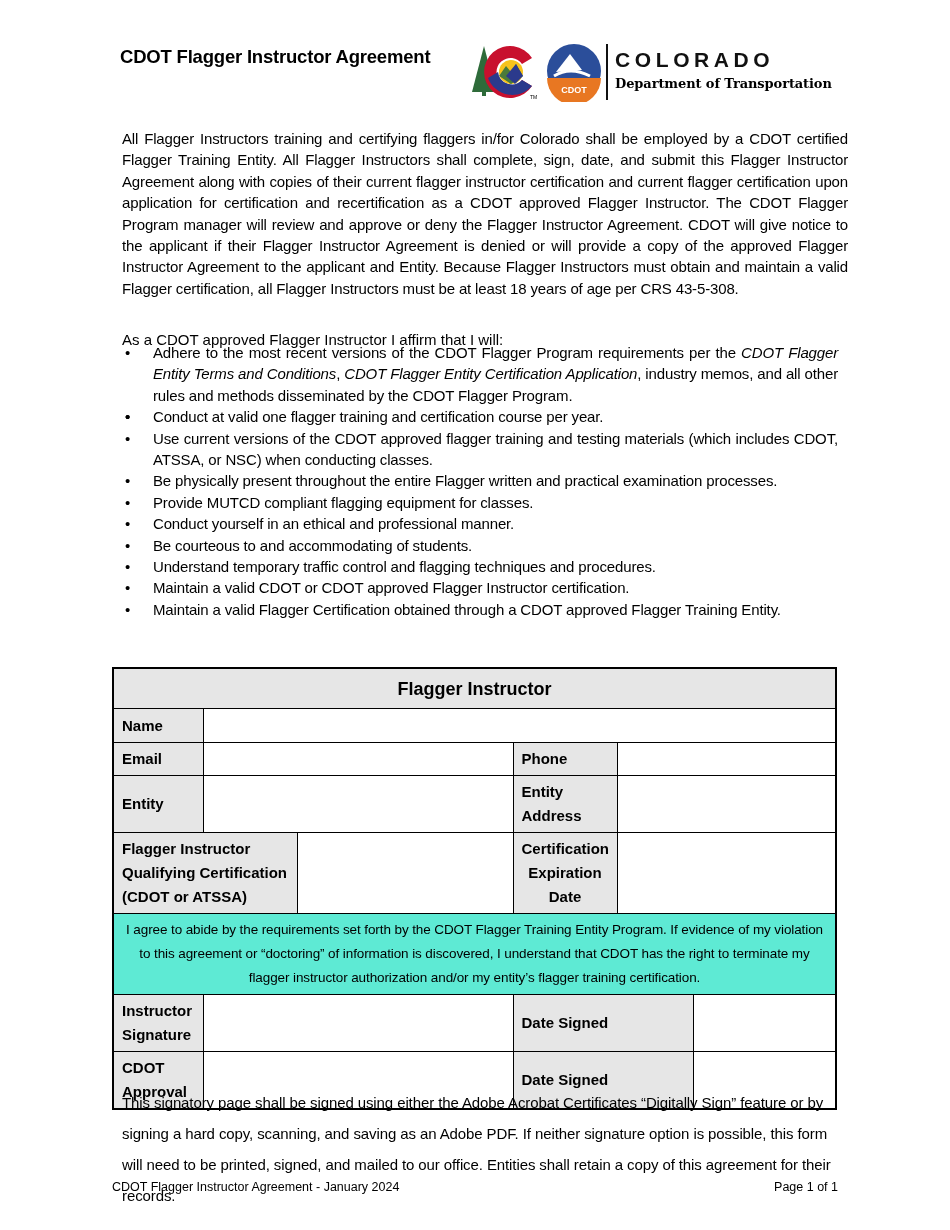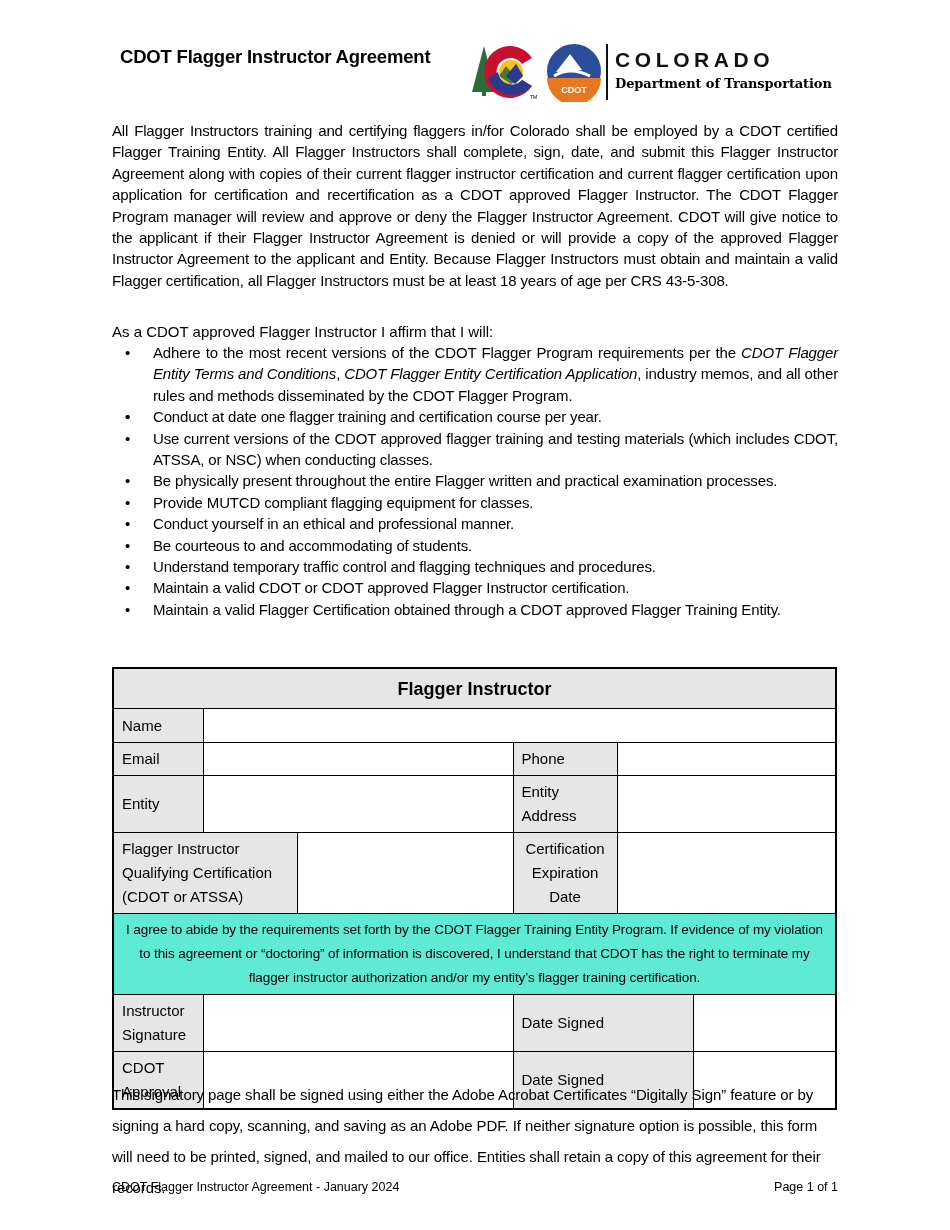--- a/index.html
+++ b/index.html
@@ -3,30 +3,30 @@
 <meta charset="utf-8">
 <style>
   html, body { margin: 0; padding: 0; background: #ffffff; }
   body { width: 950px; height: 1230px; position: relative; overflow: hidden;
          font-family: "Liberation Sans", "DejaVu Sans", sans-serif; color: #000; }
   .page-title { position: absolute; left: 120px; top: 46px; font-size: 18.5px; font-weight: bold; letter-spacing: -0.2px; }
   .logo { position: absolute; left: 470px; top: 42px; height: 60px; width: 370px; }
   .logo-sep { position: absolute; left: 136px; top: 2px; width: 1.5px; height: 56px; background: #111; }
   .logo-word { position: absolute; left: 145px; top: 6px; font-size: 21px; font-weight: bold; letter-spacing: 4.6px; color: #111; }
   .logo-dept { position: absolute; left: 145px; top: 34px; font-family: "DejaVu Serif", serif; font-size: 13px; font-weight: bold; color: #000000; letter-spacing: -0.1px; }
-  .body-text { position: absolute; left: 112px; width: 726px; font-size: 15px; line-height: 21.4px; }
+  .body-text { position: absolute; left: 122px; width: 726px; font-size: 15px; line-height: 21.4px; margin-top: 8px; }
   .intro { top: 120px; text-align: justify; letter-spacing: -0.15px; }
   .affirm-head { top: 321px; }
   ul.affirm { position: absolute; left: 112px; top: 342px; width: 726px; margin: 0; padding: 0; list-style: none; font-size: 15px; line-height: 21.4px; letter-spacing: -0.15px; }
   ul.affirm li { position: relative; padding-left: 41px; text-align: justify; }
   ul.affirm li .bullet { position: absolute; left: 13px; top: 0; }
   ul.affirm li i { font-style: italic; }
   table.form { position: absolute; left: 112px; top: 667px; width: 723px; border-collapse: collapse; border: 2px solid #000; font-size: 15px; table-layout: fixed; }
   table.form td { border: 1px solid #000; padding: 4px 8px; vertical-align: middle; line-height: 24px; }
-  td.lbl { background: #e6e6e6; font-weight: normal; margin-left: 48px; }
+  td.lbl { background: #e6e6e6; font-weight: bold; margin-left: 48px; }
   td.hdr { background: #e6e6e6; font-weight: bold; text-align: center; font-size: 18px; height: 31px; }
   td.blank { background: #fff; }
   td.agree { background: #5eead4; font-size: 13.5px; line-height: 24px; padding: 1px 8px; letter-spacing: -0.1px; text-align: center; }
   td.top { vertical-align: top; }
   td.center { text-align: center; }
   .closing { top: 1079px; font-size: 15px; line-height: 31px; letter-spacing: -0.1px; }
   .footer-left { position: absolute; left: 112px; top: 1180px; font-size: 12.5px; }
   .footer-right { position: absolute; right: 112px; top: 1180px; font-size: 12.5px; }
 </style>
 </head>
@@ -62,21 +62,21 @@
 <div class="body-text intro">All Flagger Instructors training and certifying flaggers in/for Colorado shall be employed by a CDOT certified Flagger Training Entity. All Flagger Instructors shall complete, sign, date, and submit this Flagger Instructor Agreement along with copies of their current flagger instructor certification and current flagger certification upon application for certification and recertification as a CDOT approved Flagger Instructor. The CDOT Flagger Program manager will review and approve or deny the Flagger Instructor Agreement. CDOT will give notice to the applicant if their Flagger Instructor Agreement is denied or will provide a copy of the approved Flagger Instructor Agreement to the applicant and Entity. Because Flagger Instructors must obtain and maintain a valid Flagger certification, all Flagger Instructors must be at least 18 years of age per CRS 43-5-308.</div>
 
 <div class="body-text affirm-head">As a CDOT approved Flagger Instructor I affirm that I will:</div>
 
 <ul class="affirm">
   <li>
     <span class="bullet">•</span>
     <span>Adhere to the most recent versions of the CDOT Flagger Program requirements per the </span><i>CDOT Flagger Entity Terms and Conditions</i><span>, </span><i>CDOT Flagger Entity Certification Application</i><span>, industry memos, and all other rules and methods disseminated by the CDOT Flagger Program.</span>
   </li>
   <li><span class="bullet">•</span></li>
-  <li><span class="bullet">•</span><span>Conduct at date one flagger training and certification course per year.</span></li>
+  <li><span class="bullet">•</span><span>Conduct at valid one flagger training and certification course per year.</span></li>
   <li><span class="bullet">•</span><span>Use current versions of the CDOT approved flagger training and testing materials (which includes CDOT, ATSSA, or NSC) when conducting classes.</span></li>
   <li><span class="bullet">•</span><span>Be physically present throughout the entire Flagger written and practical examination processes.</span></li>
   <li><span class="bullet">•</span><span>Provide MUTCD compliant flagging equipment for classes.</span></li>
   <li><span class="bullet">•</span><span>Conduct yourself in an ethical and professional manner.</span></li>
   <li><span class="bullet">•</span><span>Be courteous to and accommodating of students.</span></li>
   <li><span class="bullet">•</span><span>Understand temporary traffic control and flagging techniques and procedures.</span></li>
   <li><span class="bullet">•</span><span>Maintain a valid CDOT or CDOT approved Flagger Instructor certification.</span></li>
   <li><span class="bullet">•</span><span>Maintain a valid Flagger Certification obtained through a CDOT approved Flagger Training Entity.</span></li>
 </ul>
 

